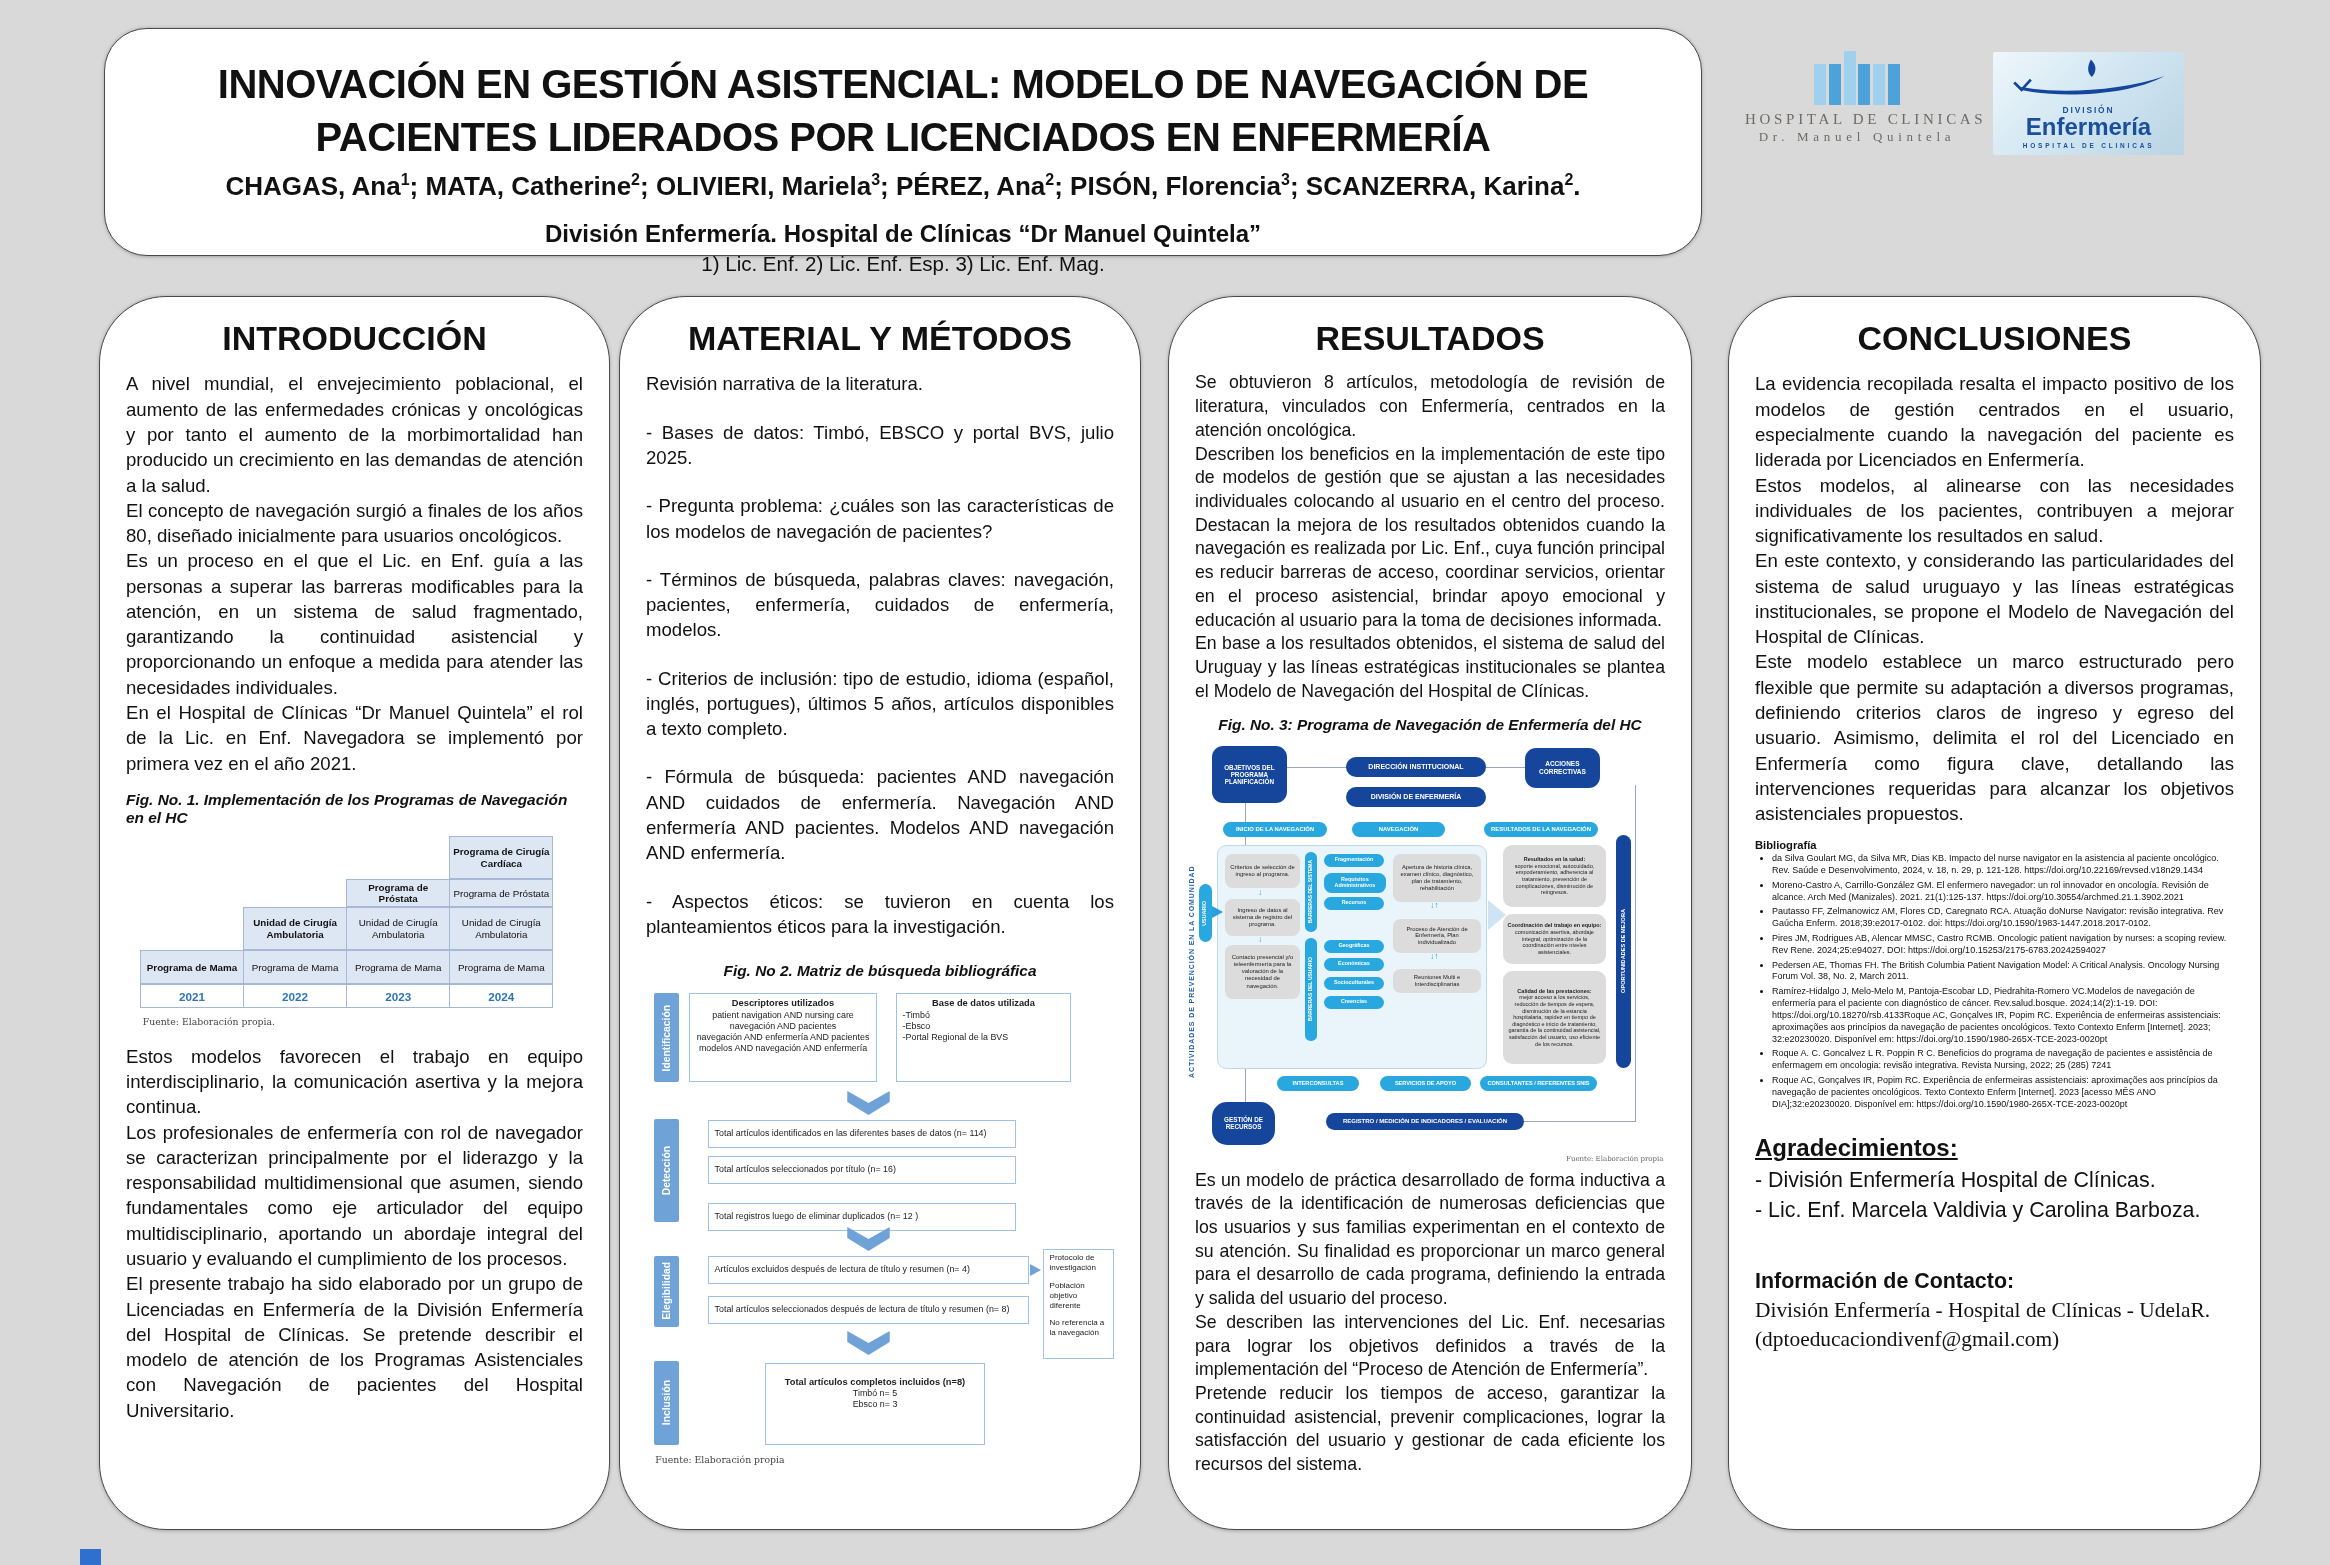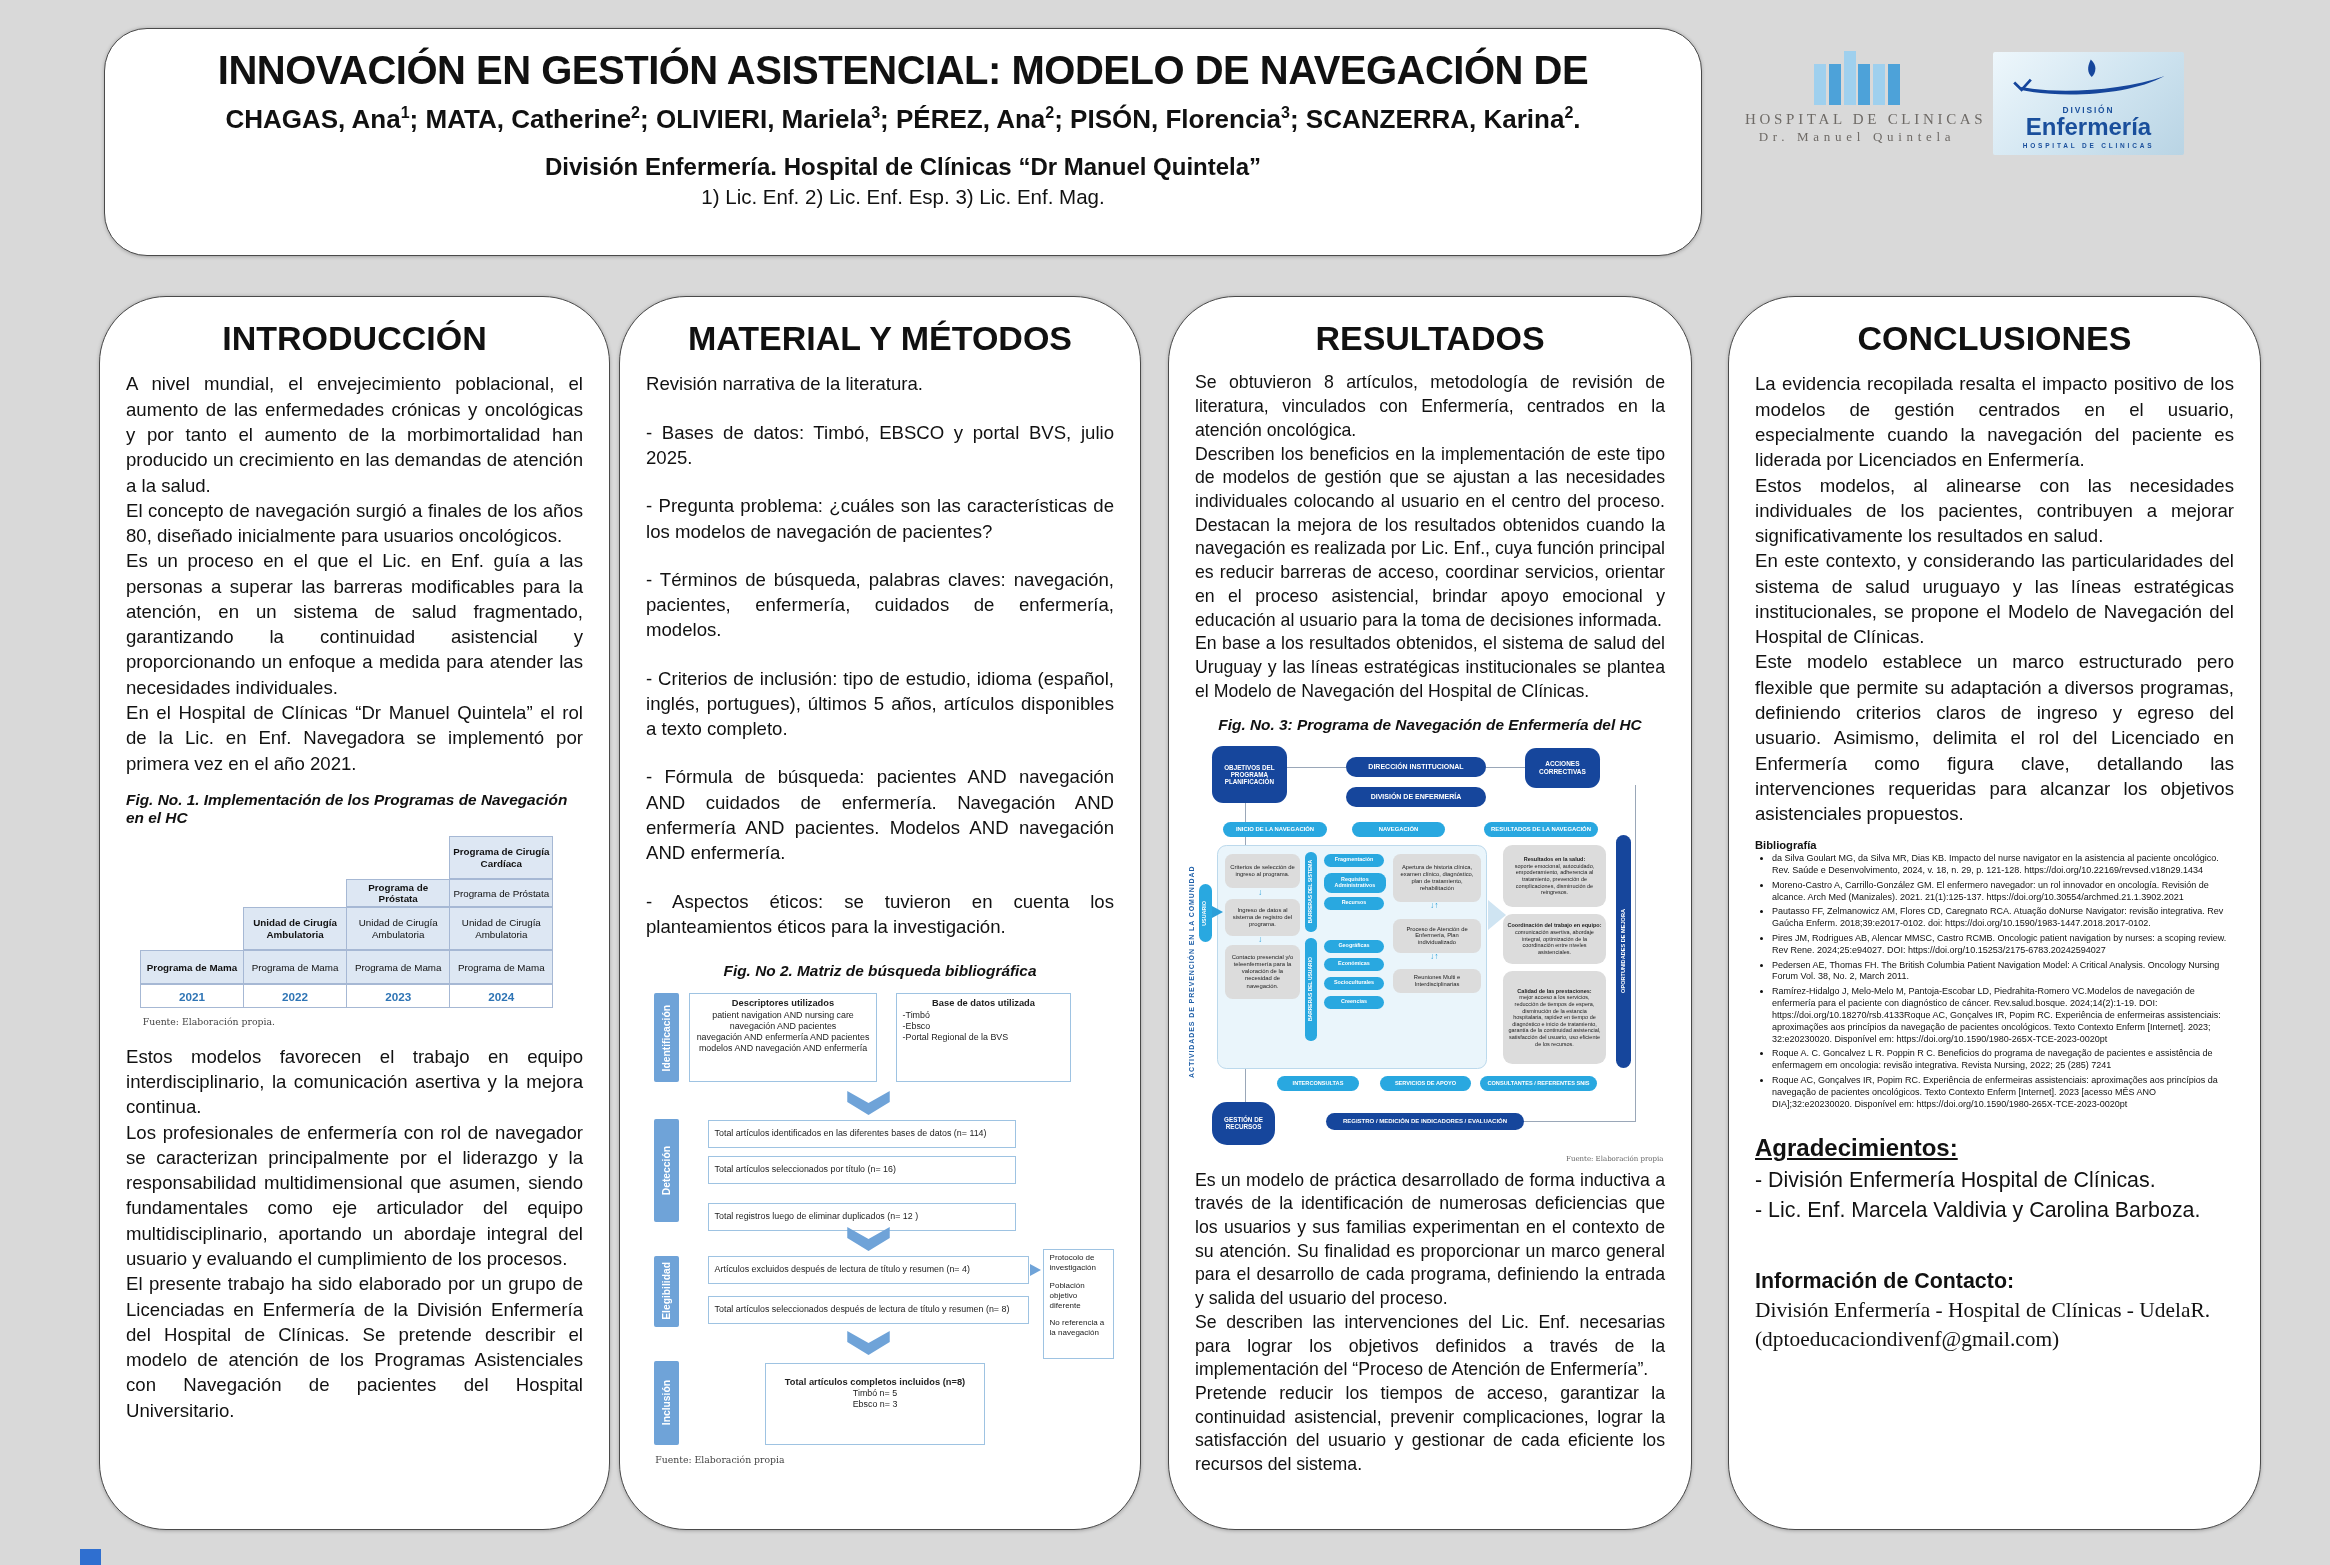--- a/index.html
+++ b/index.html
@@ -6,21 +6,21 @@
   body{
     width:2331px;height:1565px;position:relative;overflow:hidden;
     background:#d9d9d9;font-family:"Liberation Sans",sans-serif;color:#111;
   }
   
   .header-box{
     position:absolute;left:104px;top:28px;width:1596px;height:226px;
     background:#fff;border:1.9px solid #4a4a4a;border-radius:43px;text-align:center;
     box-shadow:0 0.9px 3.7px rgba(0,0,0,.25);
   }
-  .poster-title{font-size:40px;font-weight:bold;line-height:1.32;margin-top:15px;letter-spacing:-0.5px;}
+  .poster-title{font-size:40px;font-weight:bold;line-height:1.32;margin-top:29px;letter-spacing:-0.5px;}
   .authors-line{font-size:26px;font-weight:bold;margin-top:7.5px;}
   .authors-line sup{font-size:16px;}
   .authors-line .u{}
   .affiliation{font-size:24px;font-weight:bold;margin-top:18px;}
   .footnote{font-size:20.5px;margin-top:3.7px;}
   
   .logo-hospital{position:absolute;left:1745px;top:45px;width:224px;height:114px;text-align:center;}
   .hbar-row{display:flex;justify-content:center;align-items:flex-end;gap:2.8px;height:60px;}
   .hbar{width:12px;}
   .hline1{font-family:"Liberation Serif",serif;font-size:15px;letter-spacing:3.7px;color:#6e6a66;margin-top:5.6px;white-space:nowrap;}
@@ -101,20 +101,21 @@
   .contact-title{font-size:21.4px;font-weight:bold;margin:43px 0 1.9px 0;}
   .contact-line{font-size:21.4px;line-height:1.35;font-family:Liberation Serif, serif;}
   .frag{position:absolute;left:80px;top:1549px;width:20.5px;height:16px;background:#2f6fd0;}
 </style>
 </head>
 <body>
 
 <div class="header-box">
   <div class="poster-title">
     <div>INNOVACIÓN EN GESTIÓN ASISTENCIAL: MODELO DE NAVEGACIÓN DE</div>
+    <div>PACIENTES LIDERADOS POR LICENCIADOS EN ENFERMERÍA</div>
   </div>
   <div class="authors-line">
     <span>CHAGAS, Ana</span><sup>1</sup><span>; </span>
     <span class="u">MATA, Catherine</span><sup>2</sup><span>; </span>
     <span>OLIVIERI, Mariela</span><sup>3</sup><span>; </span>
     <span>PÉREZ, Ana</span><sup>2</sup><span>; </span>
     <span>PISÓN, Florencia</span><sup>3</sup><span>; </span>
     <span>SCANZERRA, Karina</span><sup>2</sup><span>.</span>
   </div>
   <div class="affiliation">División Enfermería. Hospital de Clínicas “Dr Manuel Quintela”</div>

